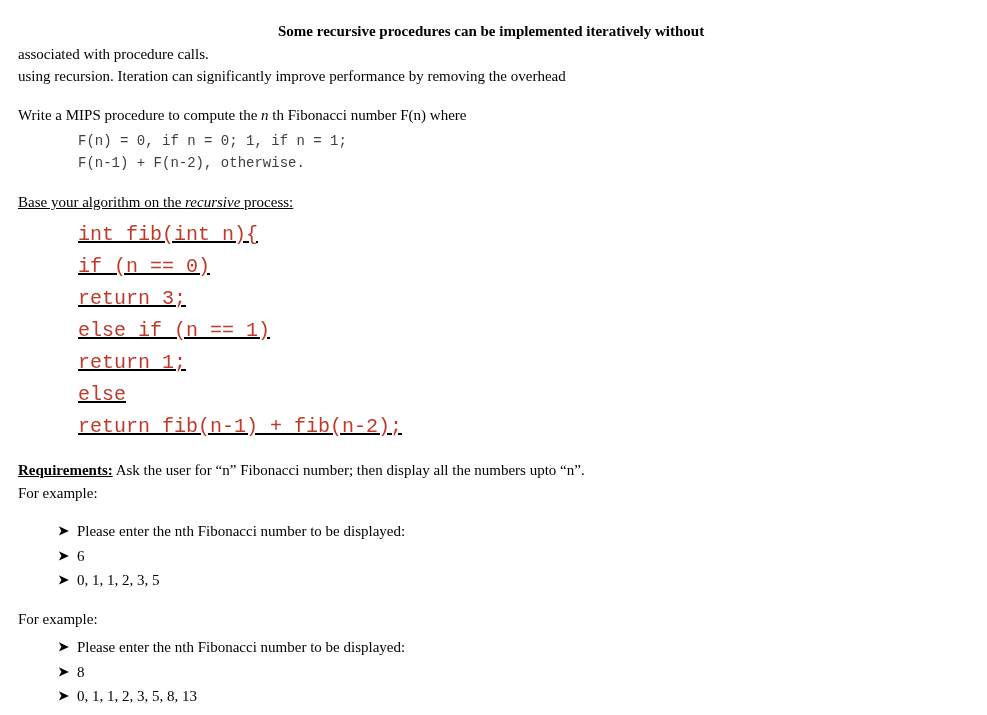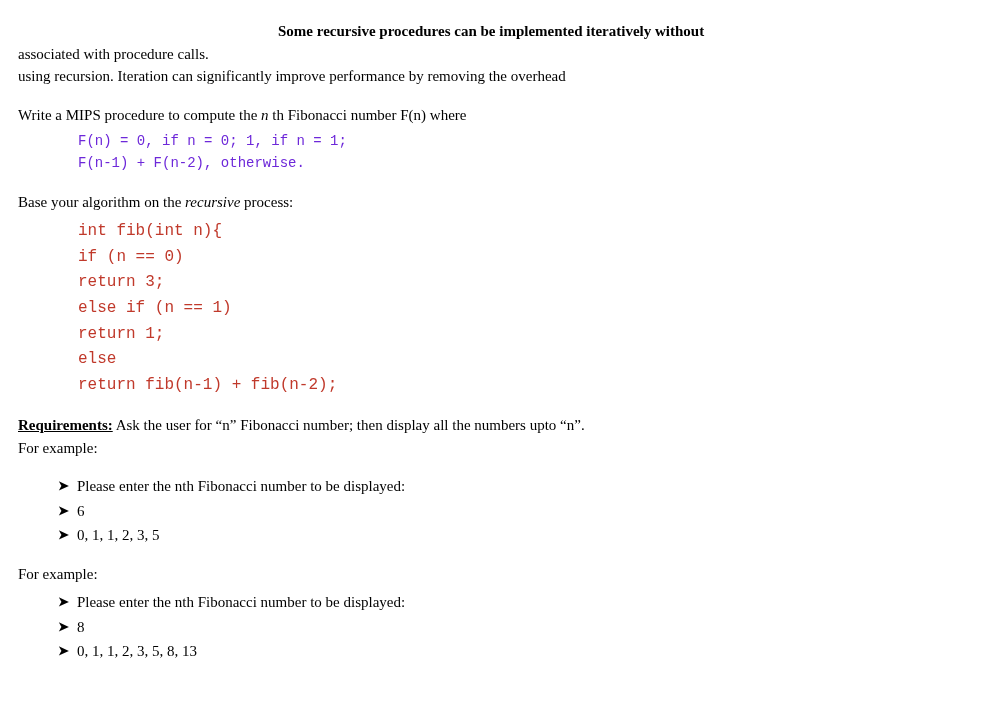--- a/index.html
+++ b/index.html
@@ -34,41 +34,42 @@
     }
 
     .write-line {
       line-height: 1.5;
       margin-bottom: 4px;
     }
 
     .code-block {
       font-family: "Courier New", Courier, monospace;
       font-size: 14px;
-      color: #6d28d9;
+      color: #404040;
       margin-left: 60px;
       line-height: 1.6;
     }
 
     .code-block .code-line {
       display: block;
     }
 
     .algo-section {
       margin-bottom: 16px;
+      text-decoration: underline;
     }
 
     .algo-intro {
       margin-bottom: 6px;
       line-height: 1.5;
     }
 
     .c-code-block {
       font-family: "Courier New", Courier, monospace;
-      font-size: 16px;
+      font-size: 20px;
       color: #c0392b;
       margin-left: 60px;
       line-height: 1.6;
     }
 
     .c-code-block .code-line {
       display: block;
     }
 
     .requirements-section {

